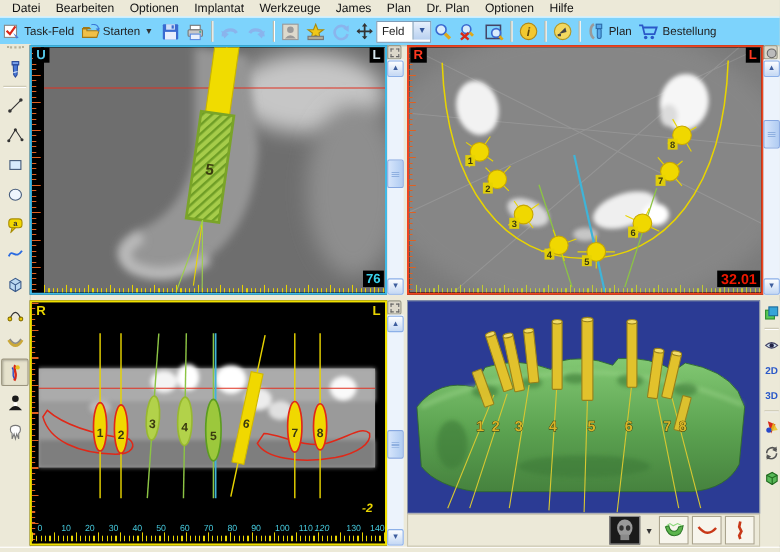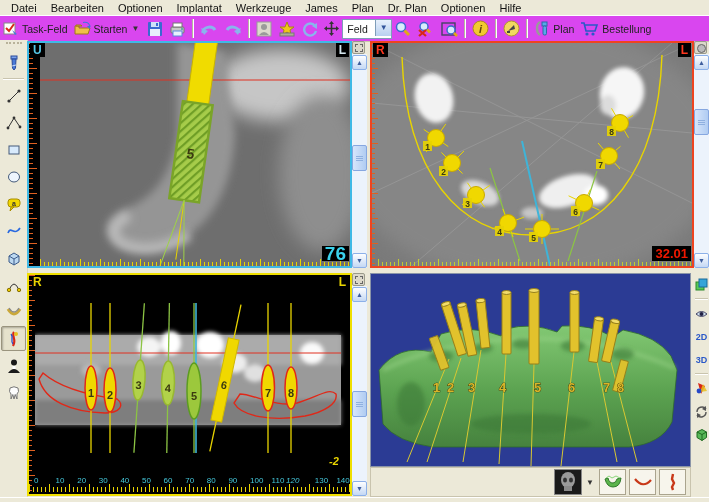--- a/index.html
+++ b/index.html
@@ -2,21 +2,21 @@
 <html><head>
 <meta charset="utf-8">
 <style>
   html,body{margin:0;padding:0;}
   body{font-family:"Liberation Sans","DejaVu Sans",sans-serif;background:#888;}
   .app{position:relative;width:709px;height:502px;background:#ece9d8;overflow:hidden;}
   .abs{position:absolute;}
   
   .menubar{left:0;top:0;width:709px;height:15px;display:flex;align-items:center;padding-left:4px;font-size:11px;color:#111;background:#ece9d8;}
   .menubar span{padding:0 7px;cursor:default;}
-  .toolbar{left:0;top:15px;width:709px;height:25px;display:flex;align-items:center;background:#d946ef;border-top:1px solid #fff;border-bottom:1px solid #c9c4ae;font-size:10.5px;color:#222;}
+  .toolbar{left:0;top:15px;width:709px;height:25px;display:flex;align-items:center;background:#7dd3fc;border-top:1px solid #fff;border-bottom:1px solid #c9c4ae;font-size:10.5px;color:#222;}
   .tbtn{display:flex;align-items:center;gap:3px;padding:0 3px;height:22px;white-space:nowrap;}
   .tbtn svg{display:block;}
   .vsep{width:1px;height:19px;background:#b9b4a0;border-right:1px solid #fff;margin:0 3px;}
   .combo{display:flex;align-items:center;height:18px;border:1px solid #7f9db9;background:#fff;font-size:10.5px;padding-left:4px;width:44px;position:relative;}
   .combo .dd{position:absolute;right:0;top:0;width:15px;height:16px;background:linear-gradient(#e7f0fc,#b8d0f0);border-left:1px solid #7f9db9;color:#33549a;font-size:8px;display:flex;align-items:center;justify-content:center;}
   
   .ltools{left:0;top:40px;width:27px;height:462px;background:#ece9d8;border-right:1px solid #d8d3c0;display:flex;flex-direction:column;align-items:center;}
   .ltools .handle{width:16px;height:4px;margin:2px 0 1px 0;border-top:2px dotted #b8b29a;}
   .tool{width:23px;height:23px;margin:1px 0;display:flex;align-items:center;justify-content:center;border:1px solid transparent;border-radius:2px;}
   .tool.active{background:#e6e2cc;border:1px solid #9a947e;box-shadow:inset 1px 1px 2px rgba(0,0,0,.25);}
@@ -332,21 +332,21 @@
     <div class="abs" style="left:0;top:0;width:11px;height:223px;background:#000;">
       <div class="ticksV" style="left:0;width:4px;"></div>
         <div class="ticksVM" style="left:0;width:8px;"></div>
     </div>
     <div class="abs" style="left:11px;right:0;bottom:0;height:5px;">
       <div class="ticksH" style="bottom:0;height:4px;"></div>
         <div class="ticksHM" style="bottom:0;height:7px;"></div>
     </div>
     <span class="olab" style="left:1px;top:0;color:#55c8e8;">U</span>
     <span class="olab" style="right:1px;top:0;color:#d5e6ee;">L</span>
-    <span class="sliceval" style="right:1px;bottom:5px;color:#3ad2ec;font-size:19px;">76</span>
+    <span class="sliceval" style="right:1px;bottom:5px;color:#3ad2ec;font-size:12px;">76</span>
   </div>
 
   <div class="abs" style="left:352px;top:41px;width:15px;height:227px;">
     <div class="corner sq"></div>
     <div class="sb abs" style="top:13px;bottom:0;width:15px;"></div>
     <div class="sbbtn" style="top:14px;">▲</div>
     <div class="sbthumb" style="top:104px;"></div>
     <div class="sbbtn" style="top:212px;">▼</div>
   </div>
 

